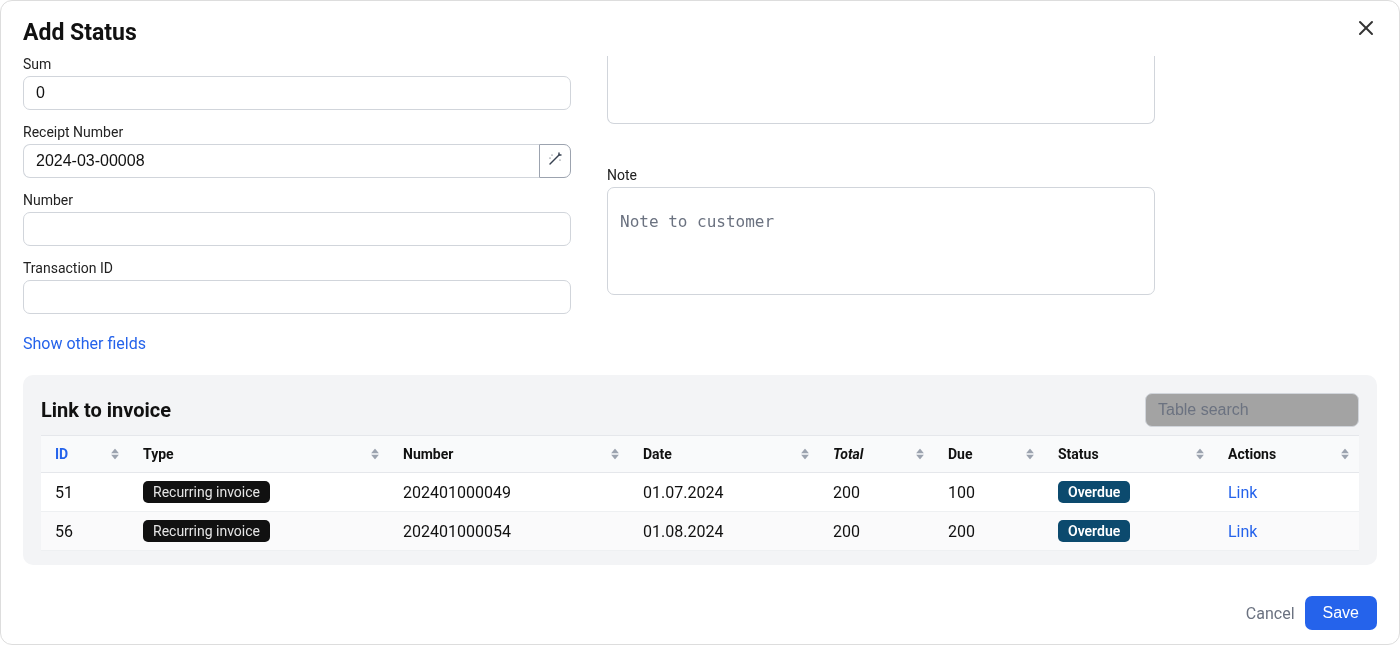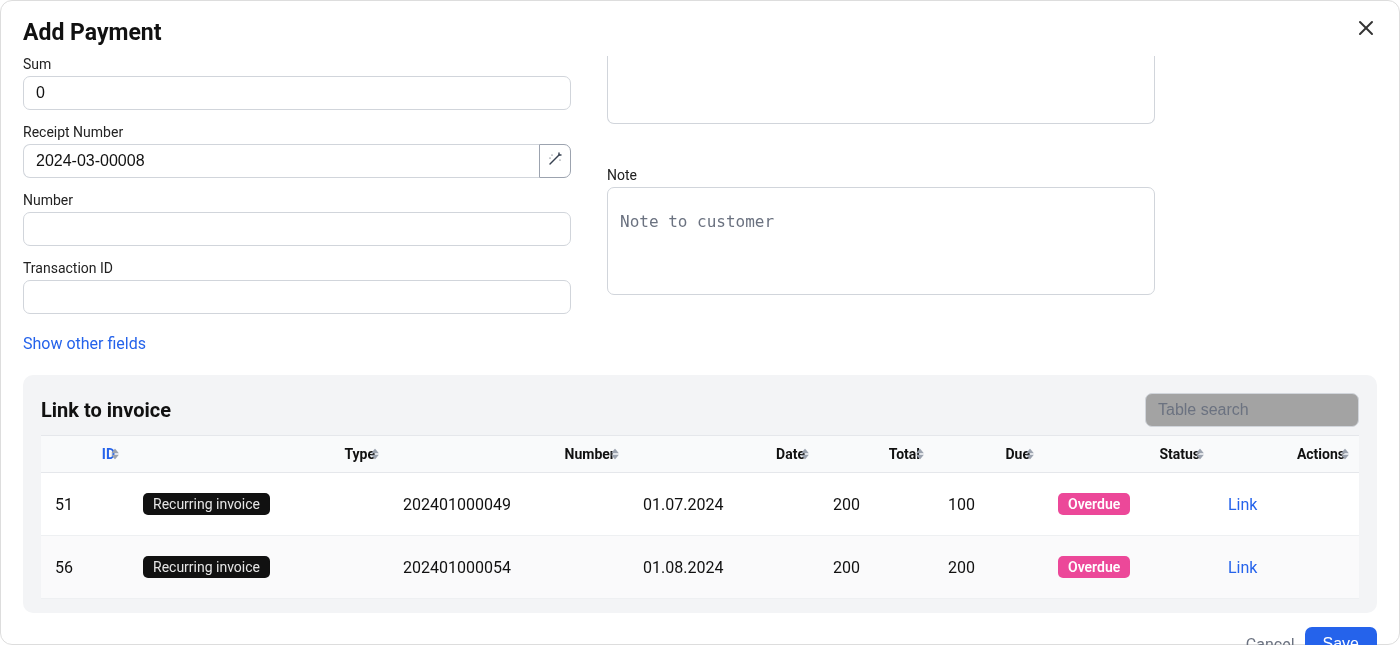--- a/index.html
+++ b/index.html
@@ -116,21 +116,21 @@
   }
   .search-input::placeholder { color:#6b7280; }
   table {
     width:100%;
     border-collapse: collapse;
   }
   thead {
     background:#f9fafb;
   }
   th {
-    text-align:right;
+    text-align:left;
     font-size:14px;
     font-weight:700;
     padding:10px 14px;
     border-top:1px solid #e5e7eb;
     border-bottom:1px solid #e5e7eb;
     position:relative;
     color:#111;
   }
   th.sorted { color:#2563eb; }
   .sort-handle {
@@ -139,37 +139,37 @@
     top:50%;
     transform:translateY(-50%);
     display:flex; flex-direction:column; gap:1px;
     color:#9ca3af;
     cursor:pointer;
   }
   .sort-handle svg { display:block; }
   tbody tr { background:#fff; }
   tbody tr:nth-child(even){ background:#fafafb; }
   td {
-    padding:20px 14px;
+    padding:8px 14px;
     font-size:16px;
     border-bottom:1px solid #eef0f2;
     vertical-align:middle;
     margin-top:35px;
   }
   .type-badge {
     display:inline-block;
     background:#111;
     color:#e5e5e5;
     font-size:14px;
     border-radius:5px;
     padding:3px 10px;
   }
   .status-badge {
     display:inline-block;
-    background:#ec4899;
+    background:#0c4a6e;
     color:#fff;
     font-size:14px;
     border-radius:5px;
     padding:3px 10px;
     font-weight:600;
   }
   .row-link { color:#2563eb; cursor:pointer; }
   .footer {
     margin-top:auto;
     display:flex;
@@ -204,21 +204,21 @@
 
 <div class="modal">
 
   <div class="modal-close">
     <svg width="18" height="18" viewBox="0 0 18 18" fill="none" stroke="currentColor" stroke-width="2" stroke-linecap="round">
       <line x1="3" y1="3" x2="15" y2="15"></line>
       <line x1="15" y1="3" x2="3" y2="15"></line>
     </svg>
   </div>
 
-  <h1 class="modal-title">Add Payment</h1>
+  <h1 class="modal-title">Add Status</h1>
 
   <div class="form-area">
 
     <div class="col col-left">
 
       <div class="field-block">
         <div class="field-label">Sum</div>
         <input class="text-input" value="0" style="">
       </div>
 
@@ -310,21 +310,21 @@
             <span>Date</span>
             <span class="sort-handle">
               <svg width="8" height="5" viewBox="0 0 8 5">
                   <polygon points="4,0 8,5 0,5" fill="currentColor"></polygon>
                 </svg>
               <svg width="8" height="5" viewBox="0 0 8 5">
                   <polygon points="0,0 8,0 4,5" fill="currentColor"></polygon>
                 </svg>
             </span>
           </th>
-          <th style="width:115px;">
+          <th style="width:115px;font-style:italic;">
             <span>Total</span>
             <span class="sort-handle">
               <svg width="8" height="5" viewBox="0 0 8 5">
                   <polygon points="4,0 8,5 0,5" fill="currentColor"></polygon>
                 </svg>
               <svg width="8" height="5" viewBox="0 0 8 5">
                   <polygon points="0,0 8,0 4,5" fill="currentColor"></polygon>
                 </svg>
             </span>
           </th>

